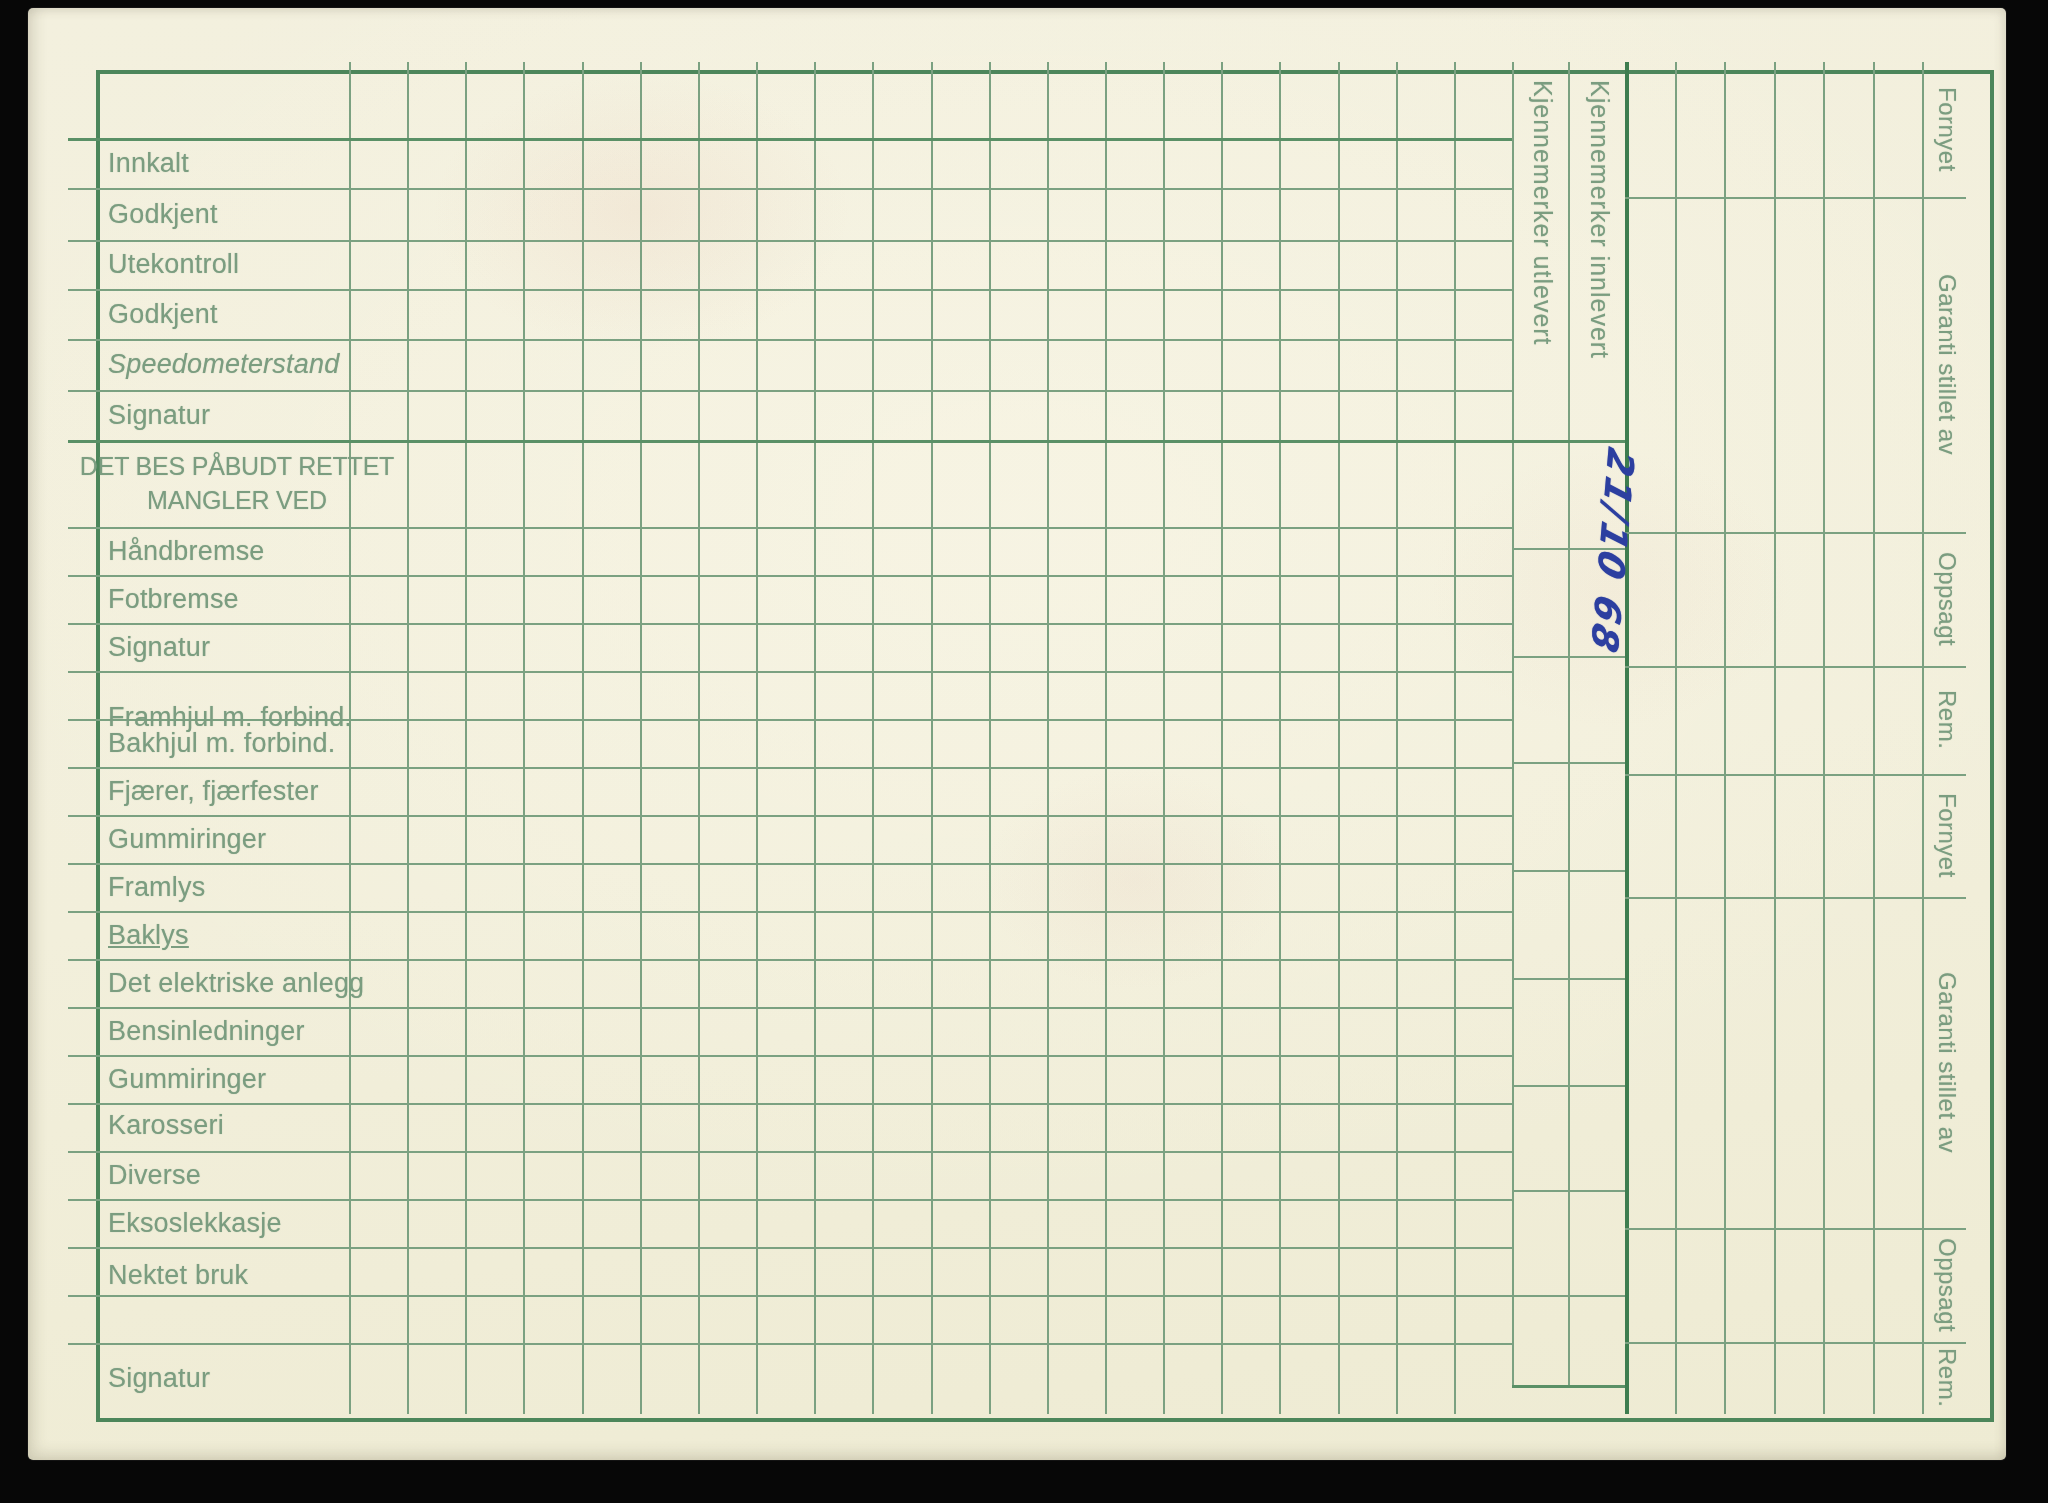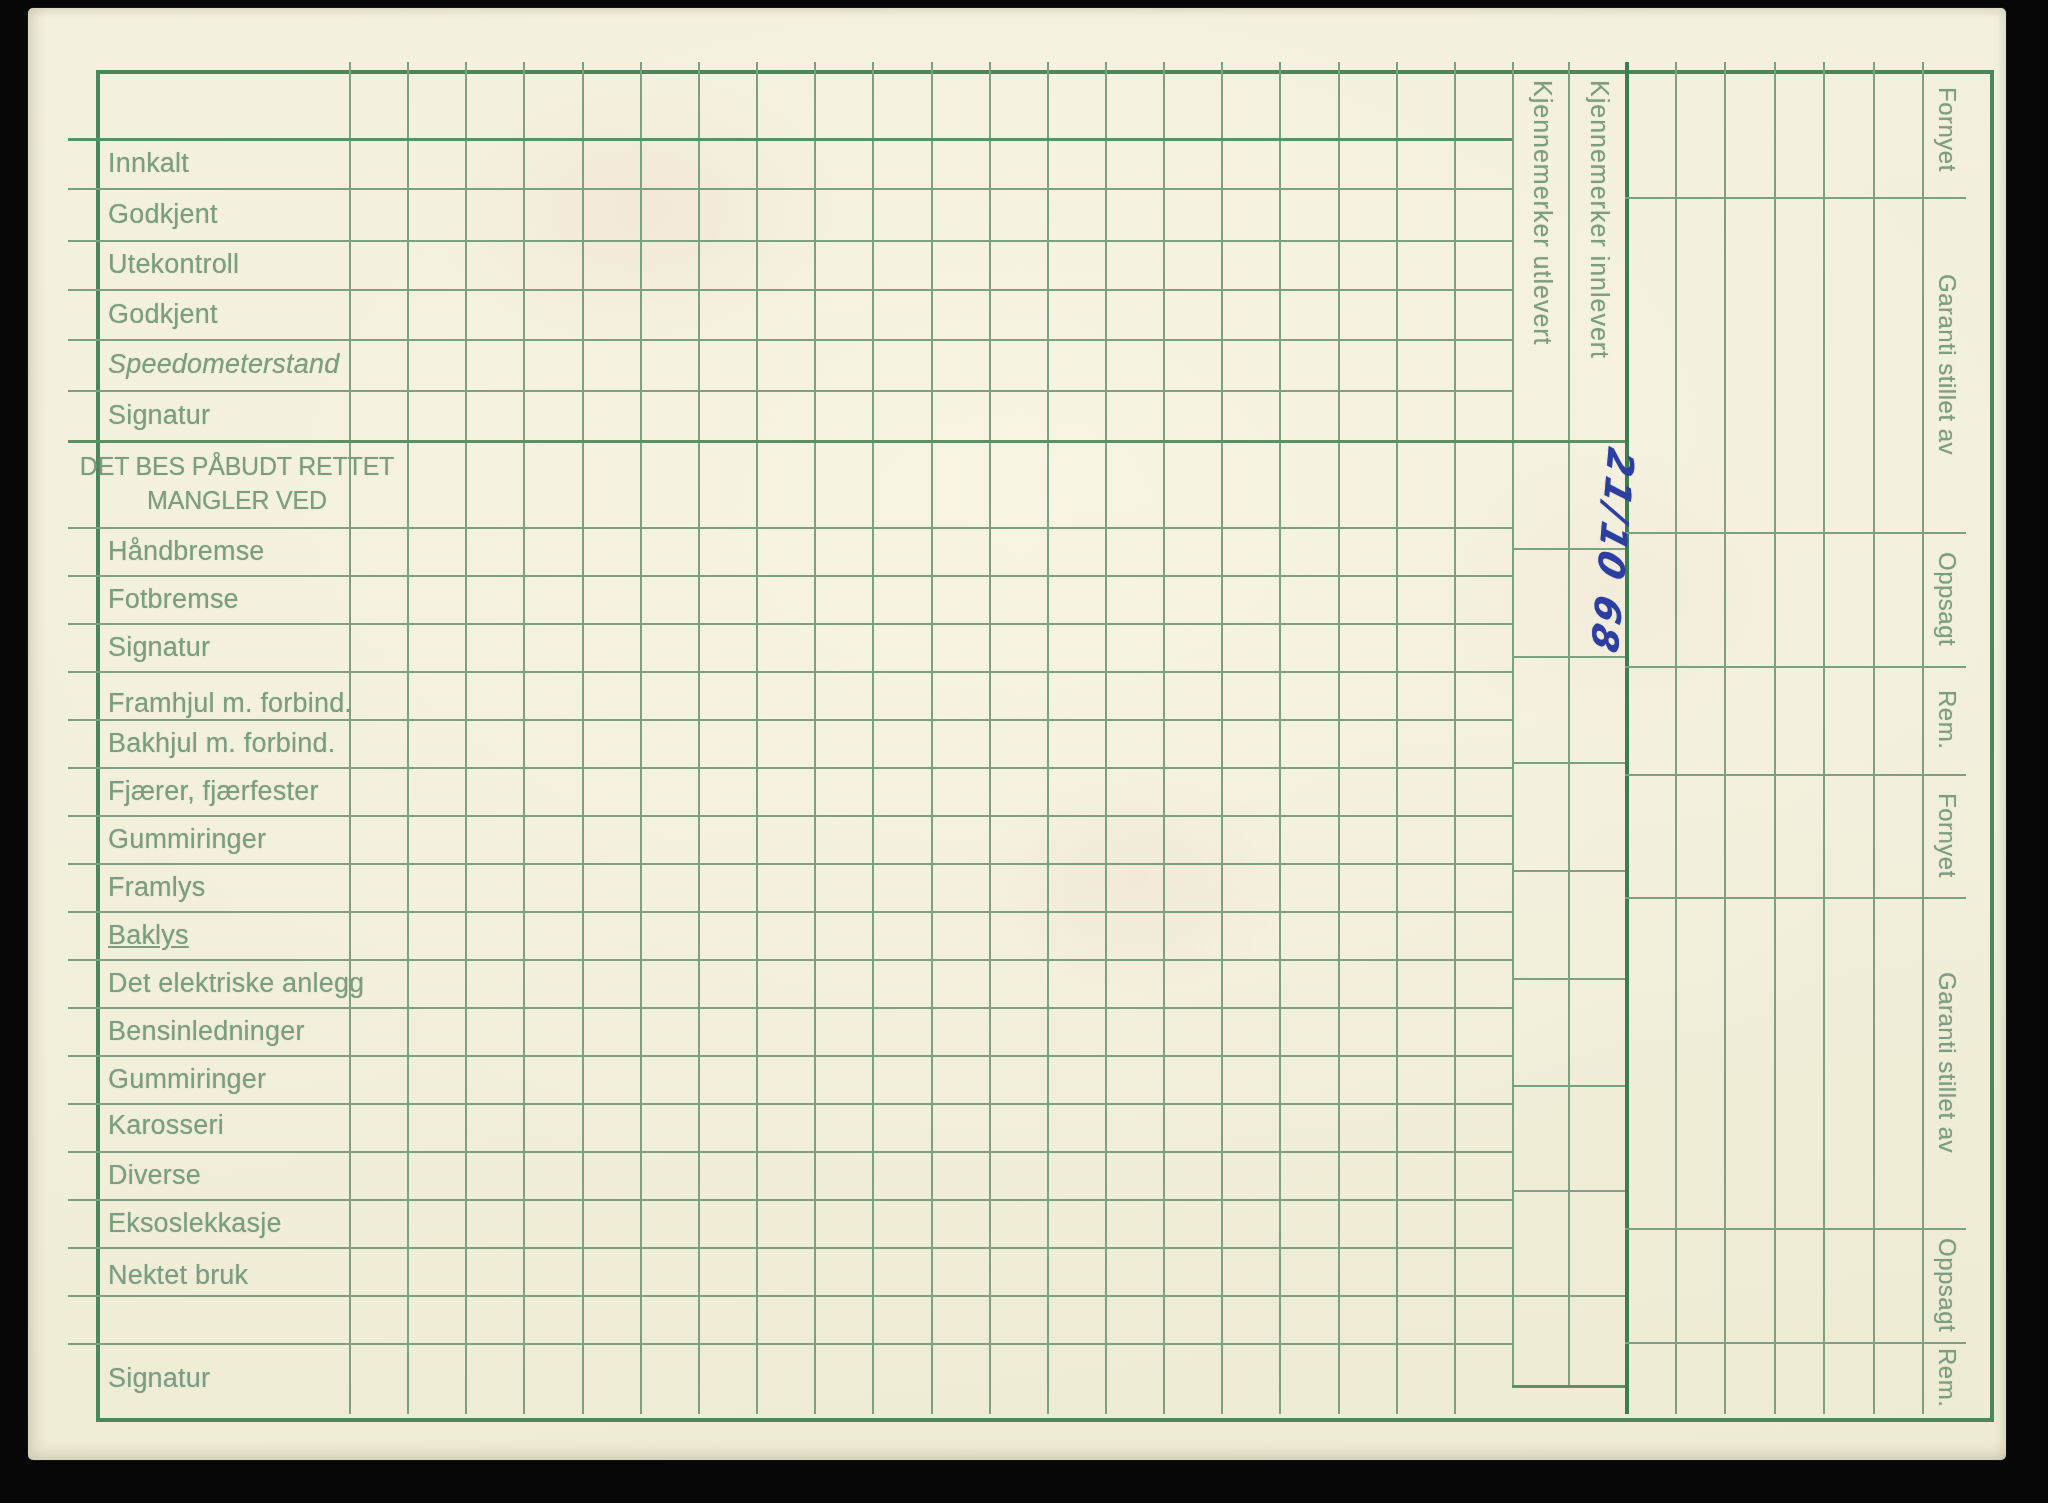--- a/index.html
+++ b/index.html
@@ -137,21 +137,21 @@
         <div class="row-label" style="top: 281px; height: 50px;">Godkjent</div>
         <div class="row-label" style="top: 331px; height: 51px; font-style: italic;">Speedometerstand</div>
         <div class="row-label" style="top: 382px; height: 50px;">Signatur</div>
         <div class="section-header" style="top: 432px; height: 87px;">
           <div>DET BES PÅBUDT RETTET</div>
           <div>MANGLER VED</div>
         </div>
         <div class="row-label" style="top: 519px; height: 48px;">Håndbremse</div>
         <div class="row-label" style="top: 567px; height: 48px;">Fotbremse</div>
         <div class="row-label" style="top: 615px; height: 48px;">Signatur</div>
-        <div class="row-label" style="top: 675px; height: 40px;">Framhjul m. forbind.</div>
+        <div class="row-label" style="top: 689px; height: 40px;">Framhjul m. forbind.</div>
         <div class="row-label" style="top: 711px; height: 48px;">Bakhjul m. forbind.</div>
         <div class="row-label" style="top: 759px; height: 48px;">Fjærer, fjærfester</div>
         <div class="row-label" style="top: 807px; height: 48px;">Gummiringer</div>
         <div class="row-label" style="top: 855px; height: 48px;">Framlys</div>
         <div class="row-label" style="top: 903px; height: 48px; text-decoration: underline;">Baklys</div>
         <div class="row-label" style="top: 951px; height: 48px;">Det elektriske anlegg</div>
         <div class="row-label" style="top: 999px; height: 48px;">Bensinledninger</div>
         <div class="row-label" style="top: 1047px; height: 48px;">Gummiringer</div>
         <div class="row-label" style="top: 1095px; height: 44px;">Karosseri</div>
         <div class="row-label" style="top: 1143px; height: 48px;">Diverse</div>

